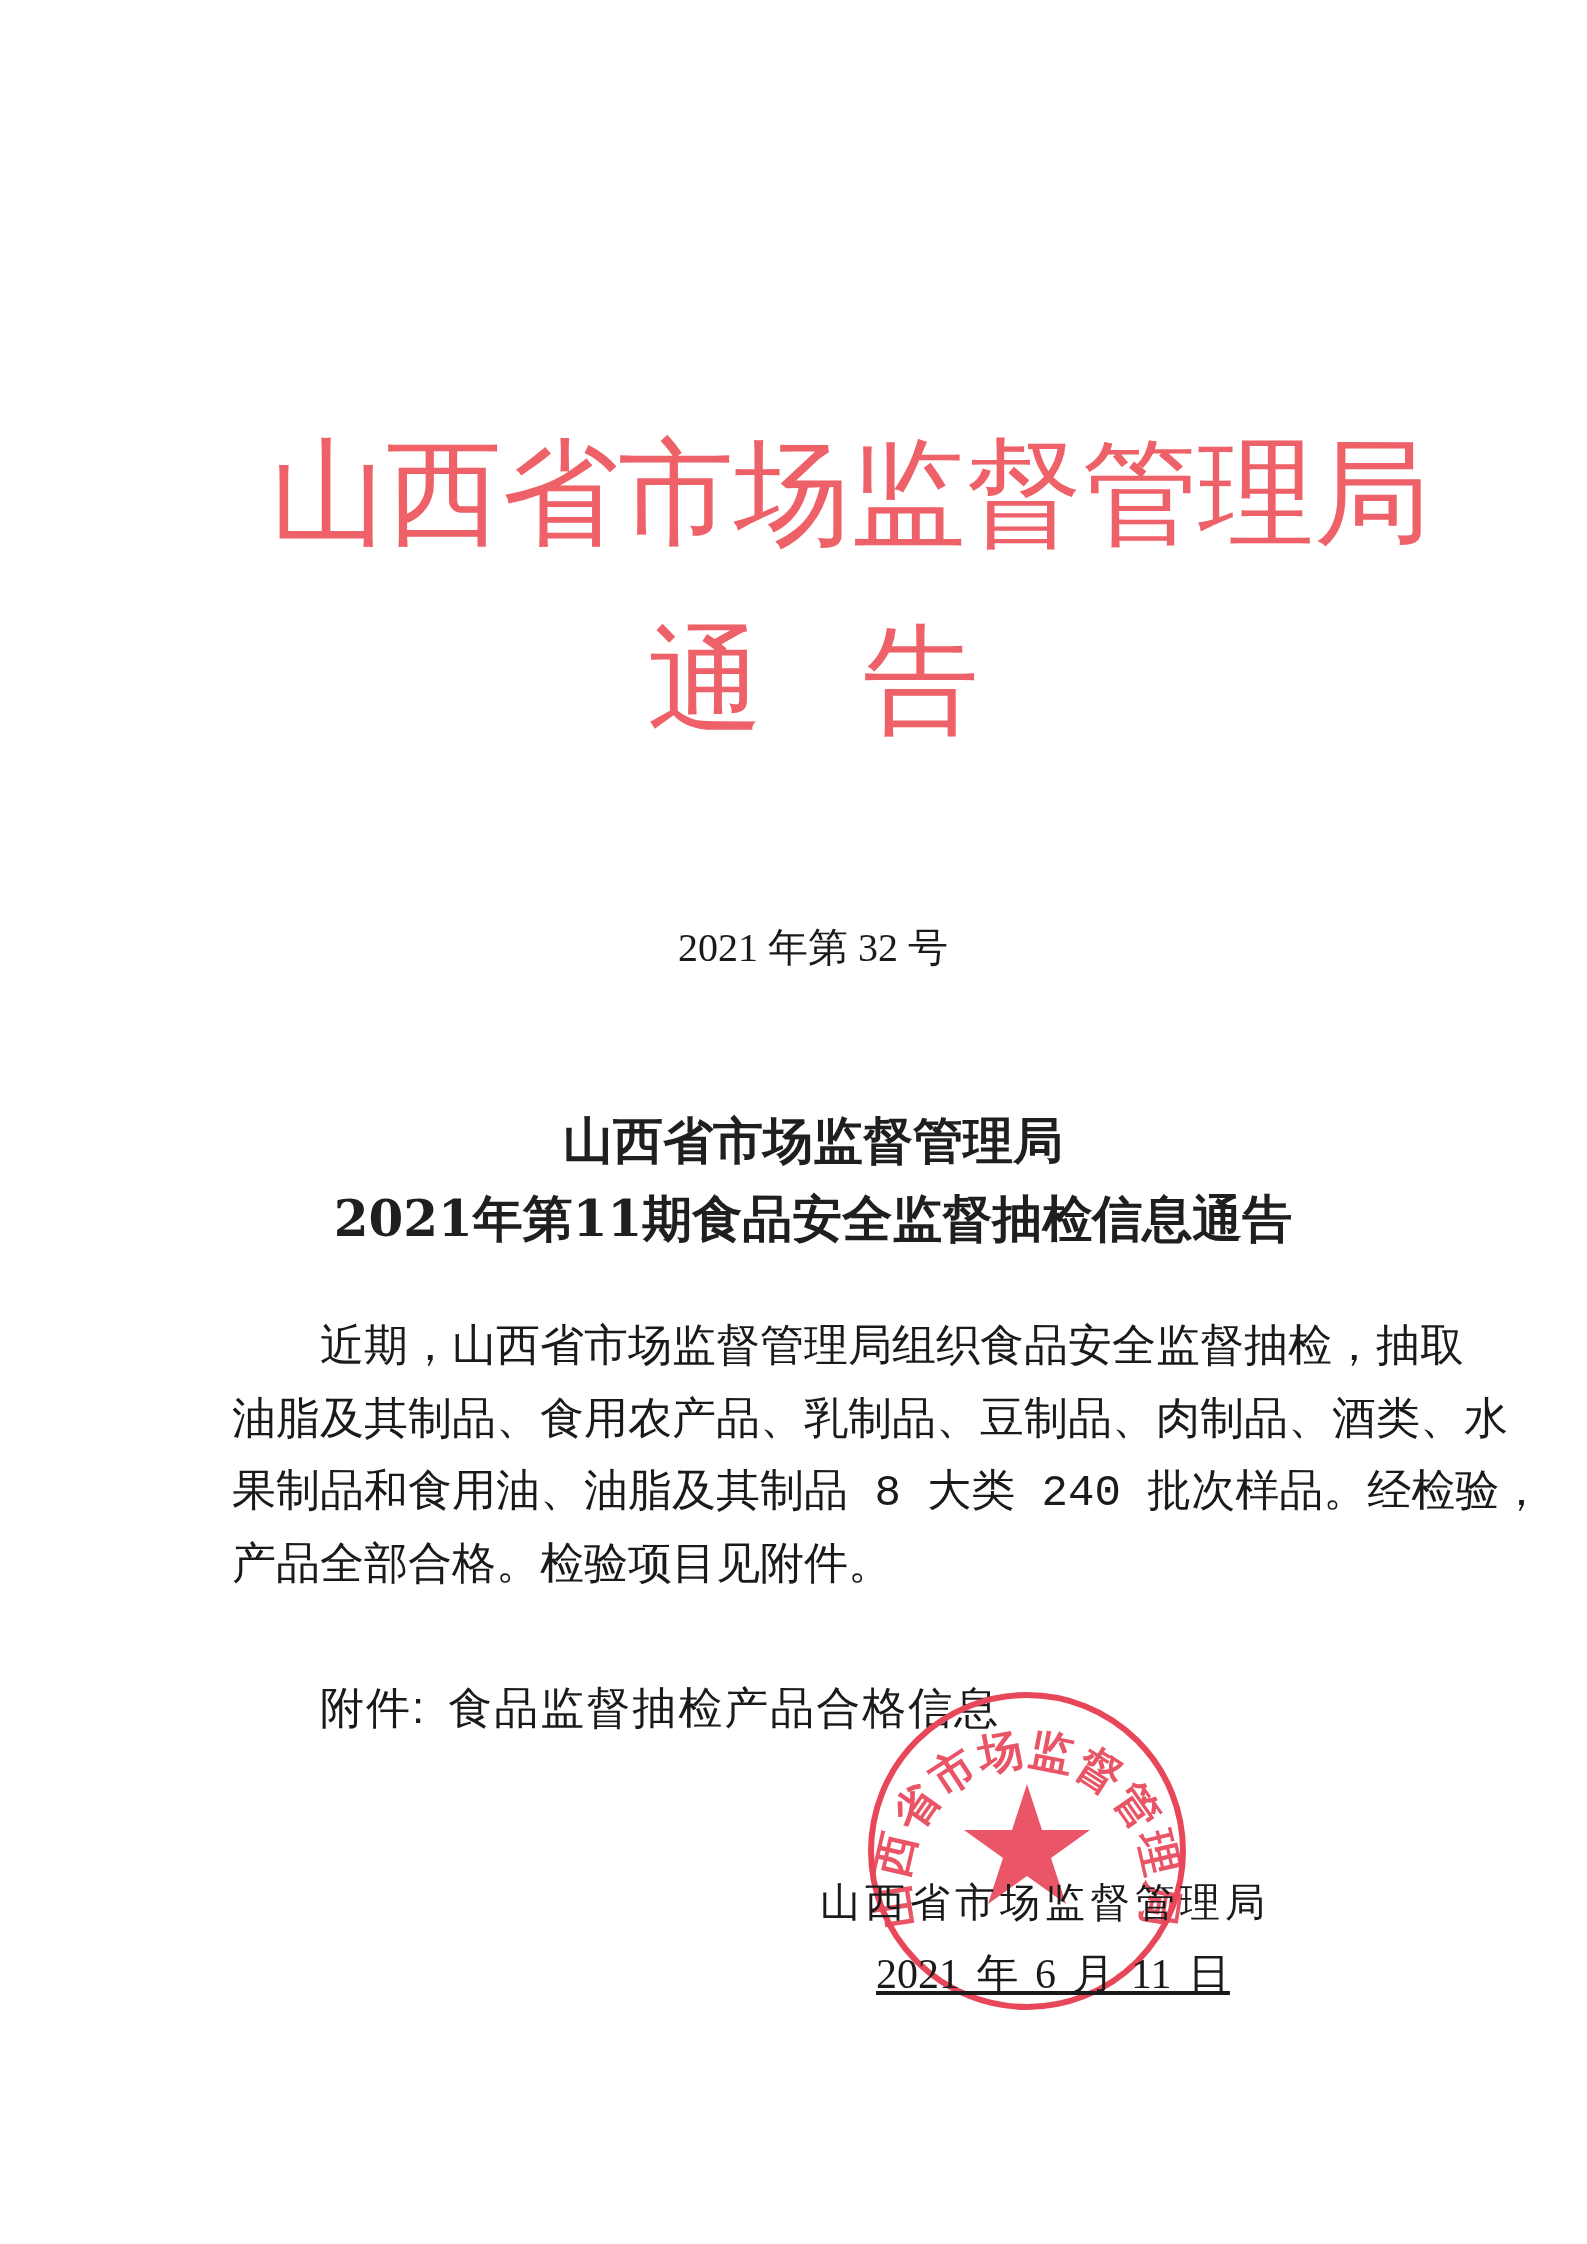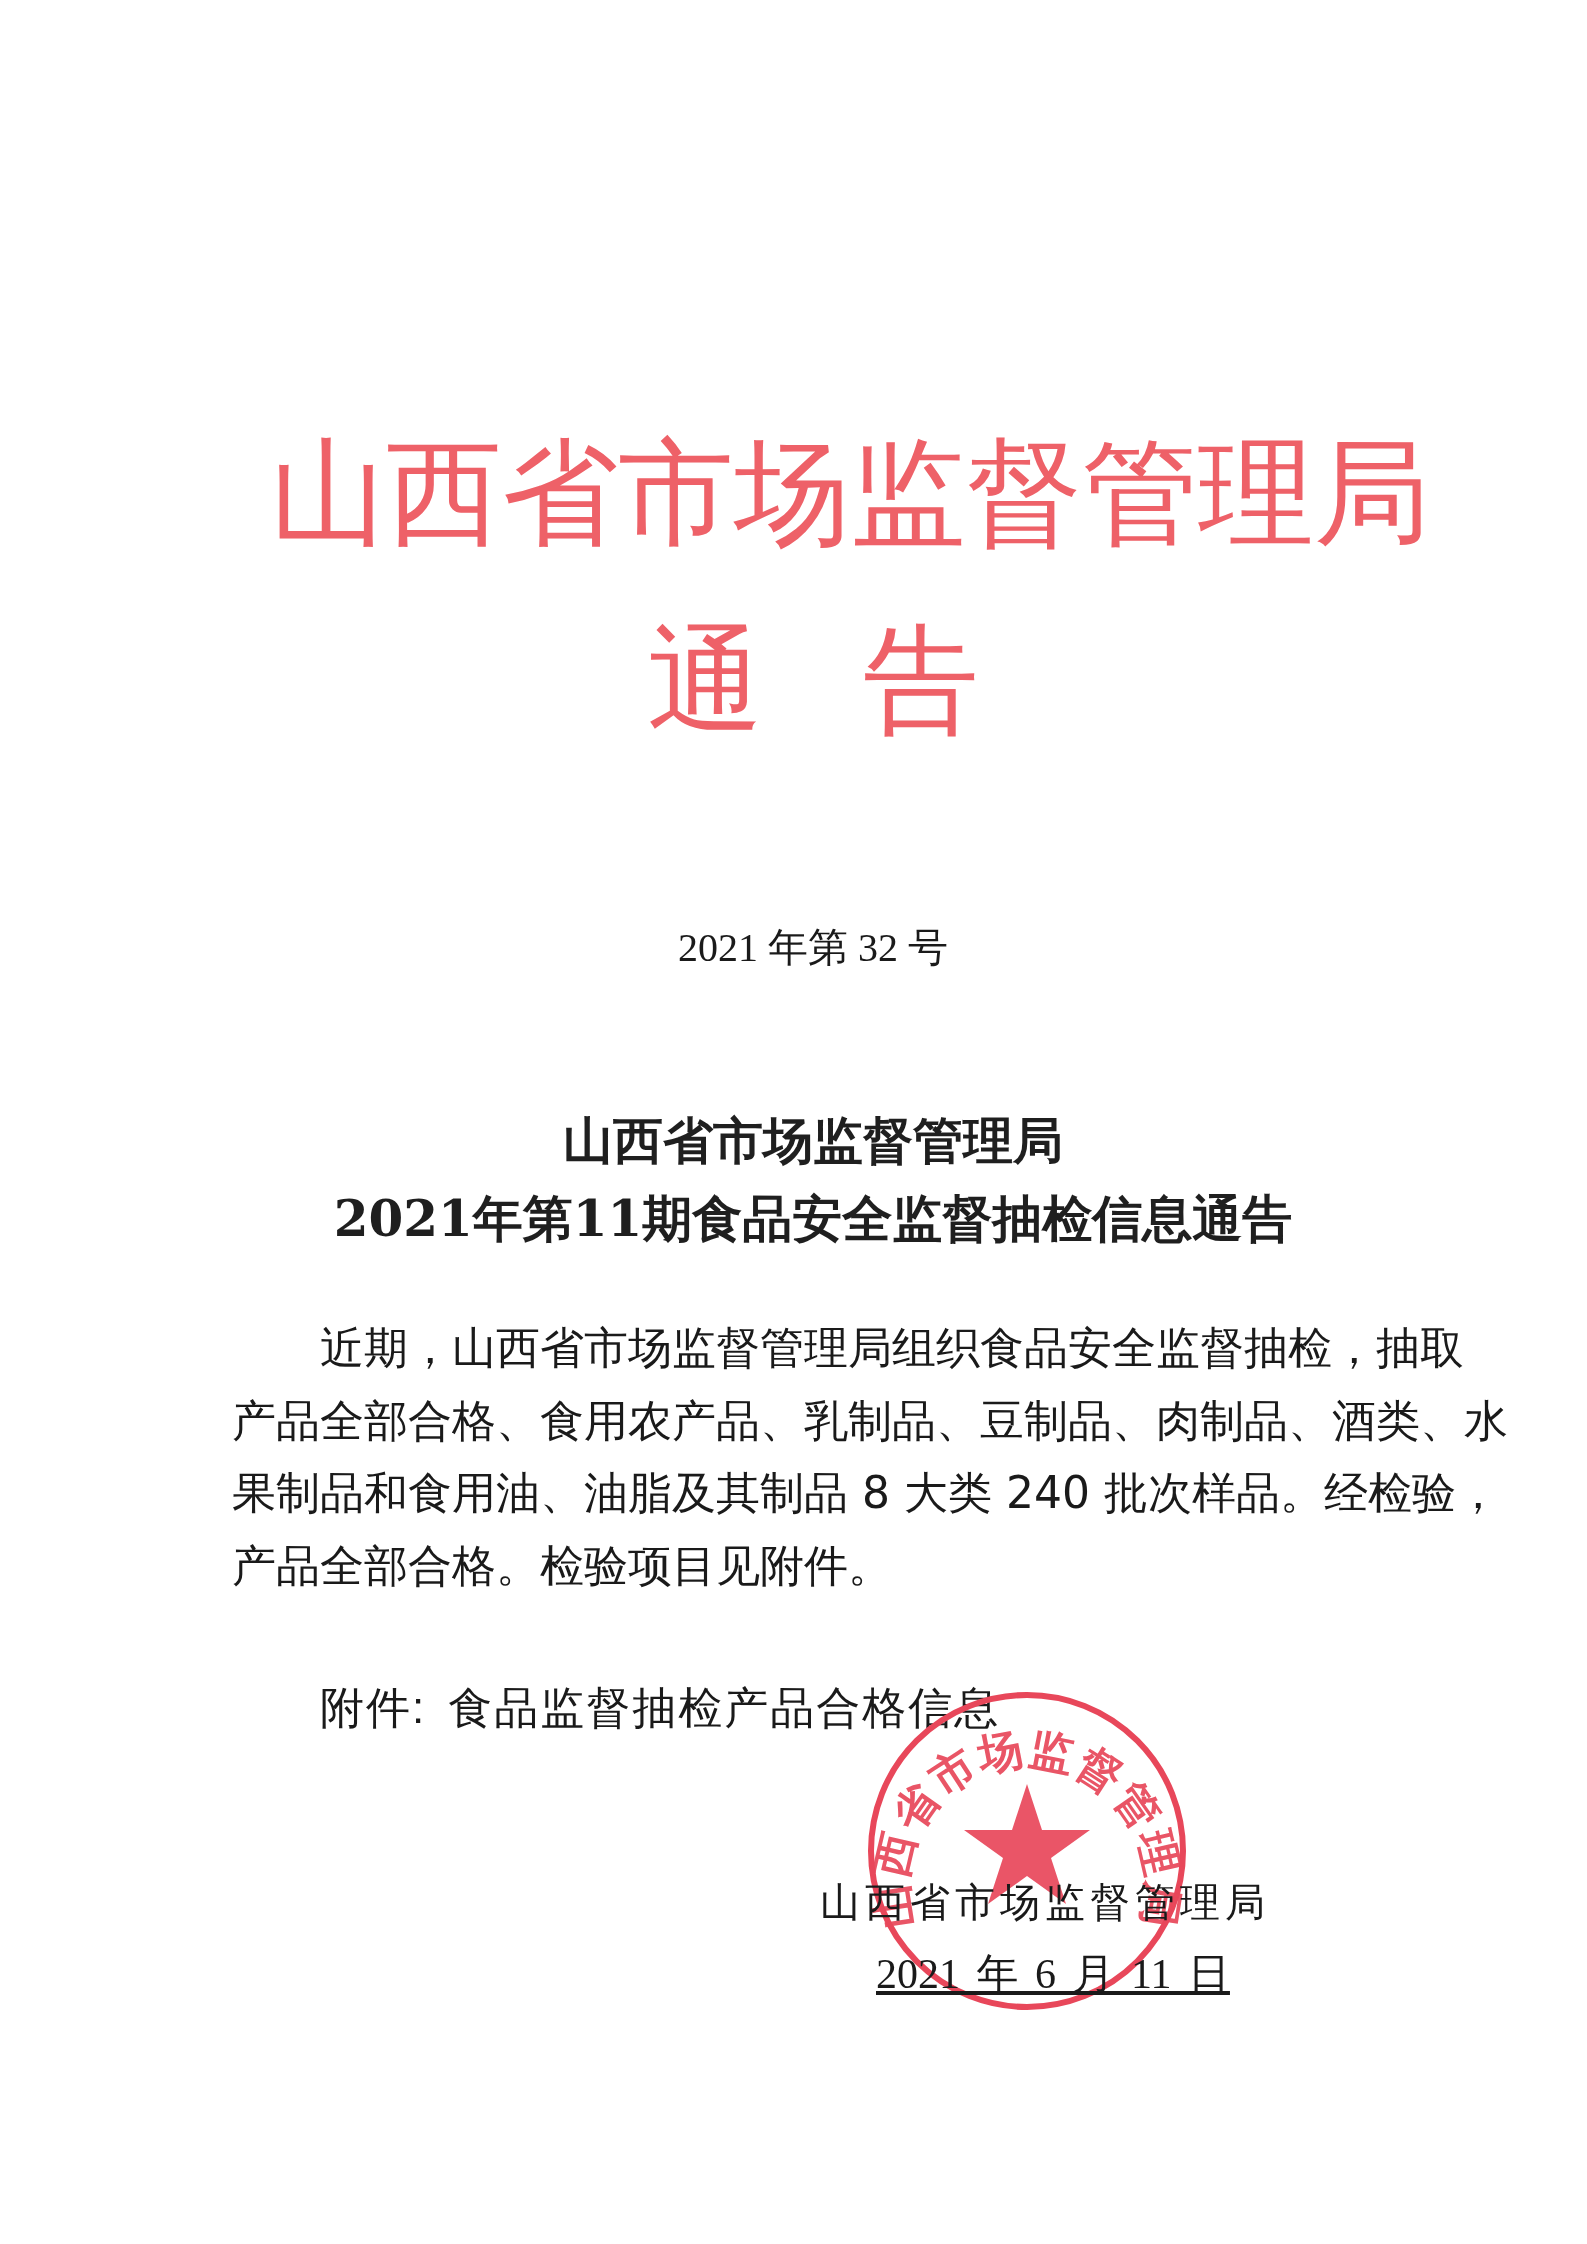--- a/index.html
+++ b/index.html
@@ -39,21 +39,21 @@
     .heading.l2 { top: 1182px; }
 
     .body-text {
       position: absolute; left: 232px; width: 1165px; top: 1312px;
       color: #1a1a1a;
       font-family: "DejaVu Sans", "Liberation Sans", sans-serif;
       font-size: 44px; line-height: 72.5px;
     }
     .body-line {
       display: block; height: 72.5px; white-space: nowrap;
-      text-align: justify; text-align-last: justify;
+      text-align: justify; text-align-last: justify; font-family: Liberation Mono, monospace;
     }
     .body-line.first { padding-left: 88px; }
     .body-line.last { text-align-last: left; }
 
     .attachment {
       position: absolute; left: 320px; top: 1678px;
       color: #1a1a1a;
       font-family: Liberation Sans, sans-serif;
       font-size: 44px; line-height: 60px; white-space: nowrap; letter-spacing: 2px;
     }
@@ -91,21 +91,21 @@
     <span>通</span><span class="gap"></span><span>告</span>
   </div>
 
   <div class="doc-number">2021 年第 32 号</div>
 
   <div class="heading l1">山西省市场监督管理局</div>
   <div class="heading l2">2021年第11期食品安全监督抽检信息通告</div>
 
   <div class="body-text">
     <span class="body-line first">近期，山西省市场监督管理局组织食品安全监督抽检，抽取</span>
-    <span class="body-line">产品全部合格、食用农产品、乳制品、豆制品、肉制品、酒类、水</span>
+    <span class="body-line">油脂及其制品、食用农产品、乳制品、豆制品、肉制品、酒类、水</span>
     <span class="body-line">果制品和食用油、油脂及其制品 8 大类 240 批次样品。经检验，</span>
     <span class="body-line last">产品全部合格。检验项目见附件。</span>
   </div>
 
   <div class="attachment">
     <span>附件:</span><span class="colon-gap"></span><span>食品监督抽检产品合格信息</span>
   </div>
 
   <div class="seal">
     <svg viewBox="0 0 322 322" xmlns="http://www.w3.org/2000/svg">

